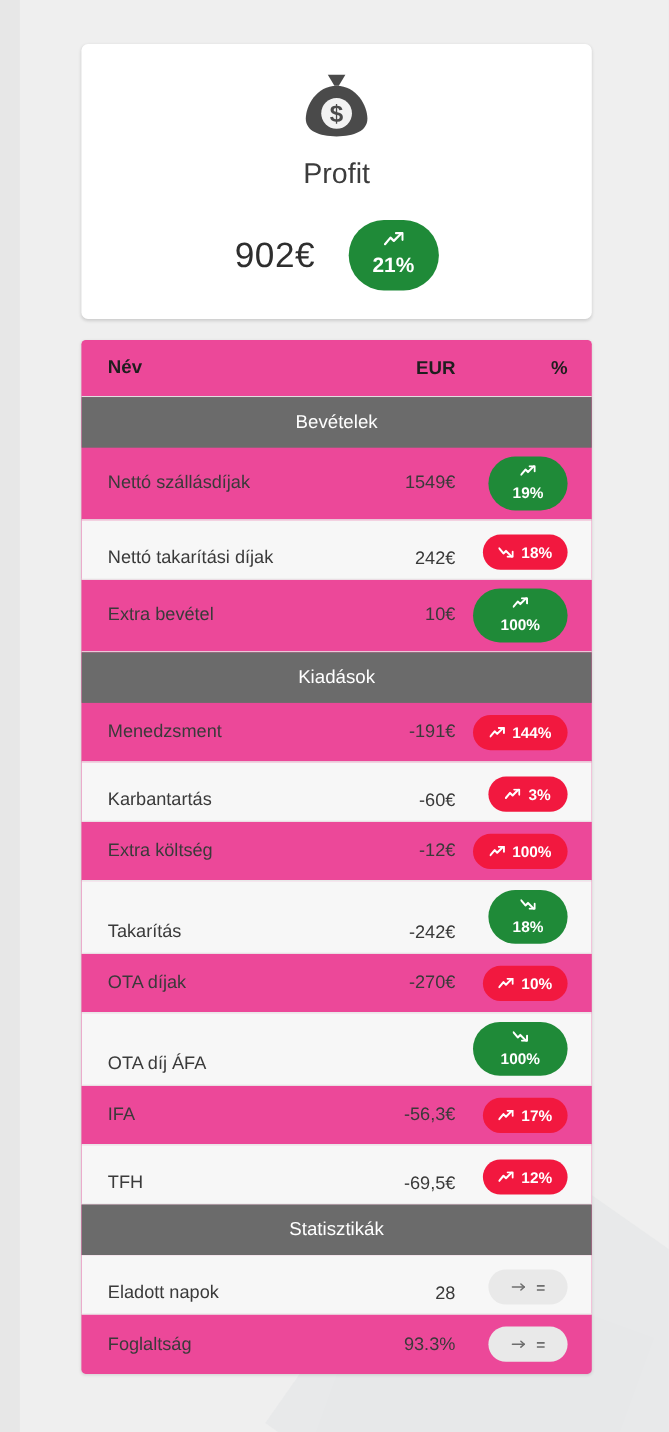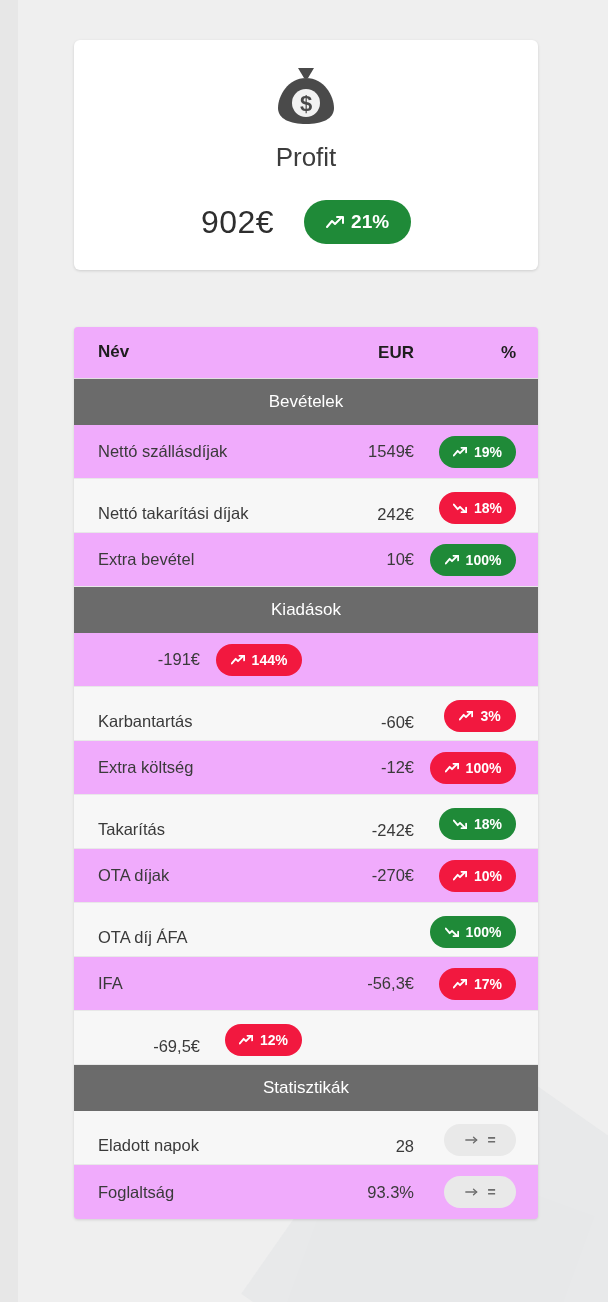--- a/index.html
+++ b/index.html
@@ -89,33 +89,33 @@
     gap: 7px;
     border-radius: 999px;
     color: #ffffff;
     font-weight: bold;
     white-space: nowrap;
   }
   .badge.big {
     font-size: 19px;
     padding: 11px 22px;
   }
-  .badge.green { background: #1f8a38; }
+  .badge.green { background: #1f8a38; flex-direction: column; }
   .badge.red { background: #f2183f; }
   .badge.grey {
     background: #e9e9e9;
     color: #6d6d6d;
   }
   .badge .arrow { display: inline-flex; align-items: center; }
 
   
   .table-card {
-    margin-top: 57px;
+    margin-top: 19px;
     width: 464px;
-    background: #f0abfc;
+    background: #ec4899;
     border-radius: 4px;
     box-shadow: 0 1px 3px rgba(0,0,0,.13);
     overflow: hidden;
   }
   .trow {
     display: flex;
     align-items: center;
     min-height: 54px;
     padding: 8px 22px 8px 24px;
     border-bottom: 1px solid #e8e8e8;
@@ -256,20 +256,21 @@
                 </svg>
               </span>
             <span>100%</span>
           </span>
         </div>
       </div>
 
       <div class="section-row">Kiadások</div>
 
       <div class="trow">
+        <div class="c-name">Menedzsment</div>
         <div class="c-val">-191€</div>
         <div class="c-pct">
           <span class="badge small wide red">
             <span class="arrow">
                 <svg width="14" height="10" viewBox="0 0 18 13">
                   <path d="M1 11 L6 5 L9 8 L16 1" stroke="#fff" stroke-width="2.4" fill="none" stroke-linecap="round" stroke-linejoin="round"></path>
                   <path d="M11 1 H17 V7" stroke="#fff" stroke-width="2.4" fill="none" stroke-linecap="round" stroke-linejoin="round"></path>
                 </svg>
               </span>
             <span>144%</span>
@@ -367,20 +368,21 @@
                   <path d="M1 11 L6 5 L9 8 L16 1" stroke="#fff" stroke-width="2.4" fill="none" stroke-linecap="round" stroke-linejoin="round"></path>
                   <path d="M11 1 H17 V7" stroke="#fff" stroke-width="2.4" fill="none" stroke-linecap="round" stroke-linejoin="round"></path>
                 </svg>
               </span>
             <span>17%</span>
           </span>
         </div>
       </div>
 
       <div class="trow alt">
+        <div class="c-name">TFH</div>
         <div class="c-val">-69,5€</div>
         <div class="c-pct">
           <span class="badge small red">
             <span class="arrow">
                 <svg width="14" height="10" viewBox="0 0 18 13">
                   <path d="M1 11 L6 5 L9 8 L16 1" stroke="#fff" stroke-width="2.4" fill="none" stroke-linecap="round" stroke-linejoin="round"></path>
                   <path d="M11 1 H17 V7" stroke="#fff" stroke-width="2.4" fill="none" stroke-linecap="round" stroke-linejoin="round"></path>
                 </svg>
               </span>
             <span>12%</span>

